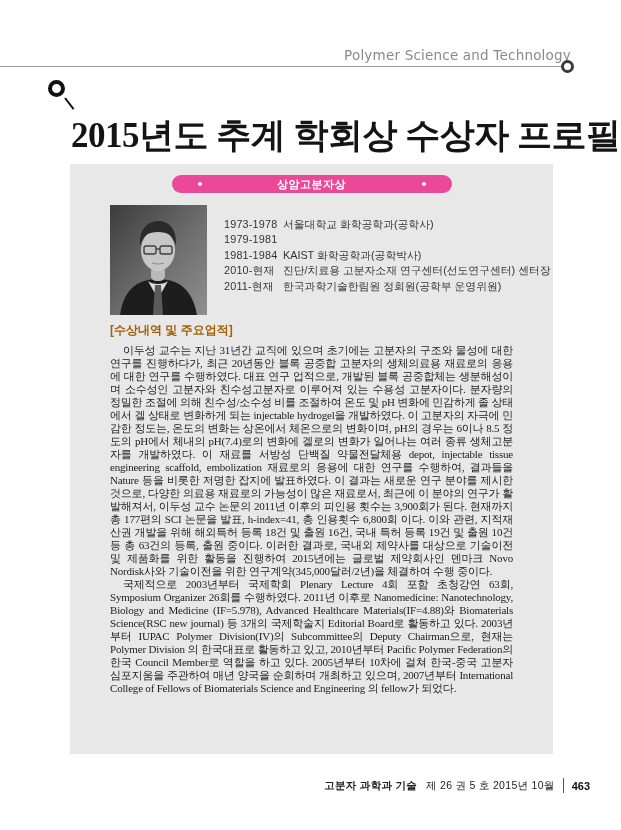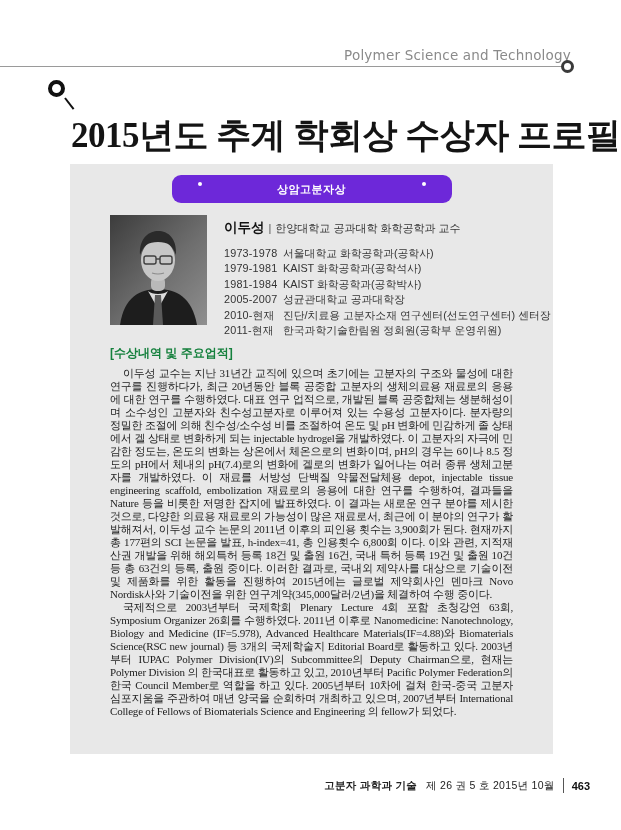--- a/index.html
+++ b/index.html
@@ -49,22 +49,22 @@
   .gray-box {
     position:absolute; top:164px; left:70px;
     width:483px; height:590px;
     background:#e8e8e8;
     padding:11px 40px 0 40px;
     overflow:hidden;
   }
 
   .award-banner {
     position:relative;
-    width:280px; height:28px; margin:0 auto;
-    background:#6d28d9; border-radius:9px;
+    width:280px; height:18px; margin:0 auto;
+    background:#ec4899; border-radius:9px;
     display:flex; align-items:center; justify-content:center;
   }
   .award-banner .label {
     color:#ffffff; font-size:11px; font-weight:bold; letter-spacing:0.5px;
   }
   .banner-dot {
     position:absolute; top:7px; width:4px; height:4px;
     background:#fff; border-radius:50%;
   }
   .banner-dot.left  { left:26px; }
@@ -80,21 +80,21 @@
   .name { font-size:13.5px; font-weight:bold; color:#111; }
   .name-sep { font-size:11px; color:#555; margin:0 4px; }
   .affiliation { font-size:11px; color:#333; }
 
   .career { margin-top:9px; }
   .career-row { display:flex; font-size:10.8px; color:#333; line-height:15.4px; white-space:nowrap; }
   .career-period { width:59px; flex:0 0 auto; letter-spacing:0.2px; }
 
   .section-label {
     margin-top:7px;
-    font-size:12px; font-weight:bold; color:#15803d;
+    font-size:12px; font-weight:bold; color:#a16207;
   }
 
   .body-text { margin-top:5px; }
   .para {
     font-family:"Liberation Serif","DejaVu Serif",serif;
     font-size:11px; line-height:13px;
     color:#1c1c1c;
     text-align:justify;
     text-indent:13px;
     letter-spacing:-0.2px;
@@ -157,39 +157,31 @@
       <path d="M30 40 C29 22 40 16 48 16 C58 16 67 23 66 40 C62 30 58 27 48 27 C38 27 34 30 30 40 Z" fill="#2a2a2a"></path>
 
       <rect x="34" y="41" width="12" height="8" rx="2" fill="none" stroke="#3f3f3f" stroke-width="1.4"></rect>
       <rect x="50" y="41" width="12" height="8" rx="2" fill="none" stroke="#3f3f3f" stroke-width="1.4"></rect>
       <line x1="46" y1="44" x2="50" y2="44" stroke="#3f3f3f" stroke-width="1.4"></line>
 
       <path d="M42 58 Q48 60 54 58" fill="none" stroke="#8a8a8a" stroke-width="1.2"></path>
     </svg>
 
     <div class="profile-info">
-      <div class="name-line">
-        <span class="name">이두성</span><span class="name-sep">|</span><span class="affiliation">한양대학교 공과대학 화학공학과 교수</span>
-      </div>
       <div class="career">
         <div class="career-row">
           <span class="career-period">1973-1978</span>
           <span class="career-desc">서울대학교 화학공학과(공학사)</span>
         </div>
         <div class="career-row">
           <span class="career-period">1979-1981</span>
-          <span class="career-desc">KAIST 화학공학과(공학석사)</span>
         </div>
         <div class="career-row">
           <span class="career-period">1981-1984</span>
           <span class="career-desc">KAIST 화학공학과(공학박사)</span>
-        </div>
-        <div class="career-row">
-          <span class="career-period">2005-2007</span>
-          <span class="career-desc">성균관대학교 공과대학장</span>
         </div>
         <div class="career-row">
           <span class="career-period">2010-현재</span>
           <span class="career-desc">진단/치료용 고분자소재 연구센터(선도연구센터) 센터장</span>
         </div>
         <div class="career-row">
           <span class="career-period">2011-현재</span>
           <span class="career-desc">한국과학기술한림원 정회원(공학부 운영위원)</span>
         </div>
       </div>

